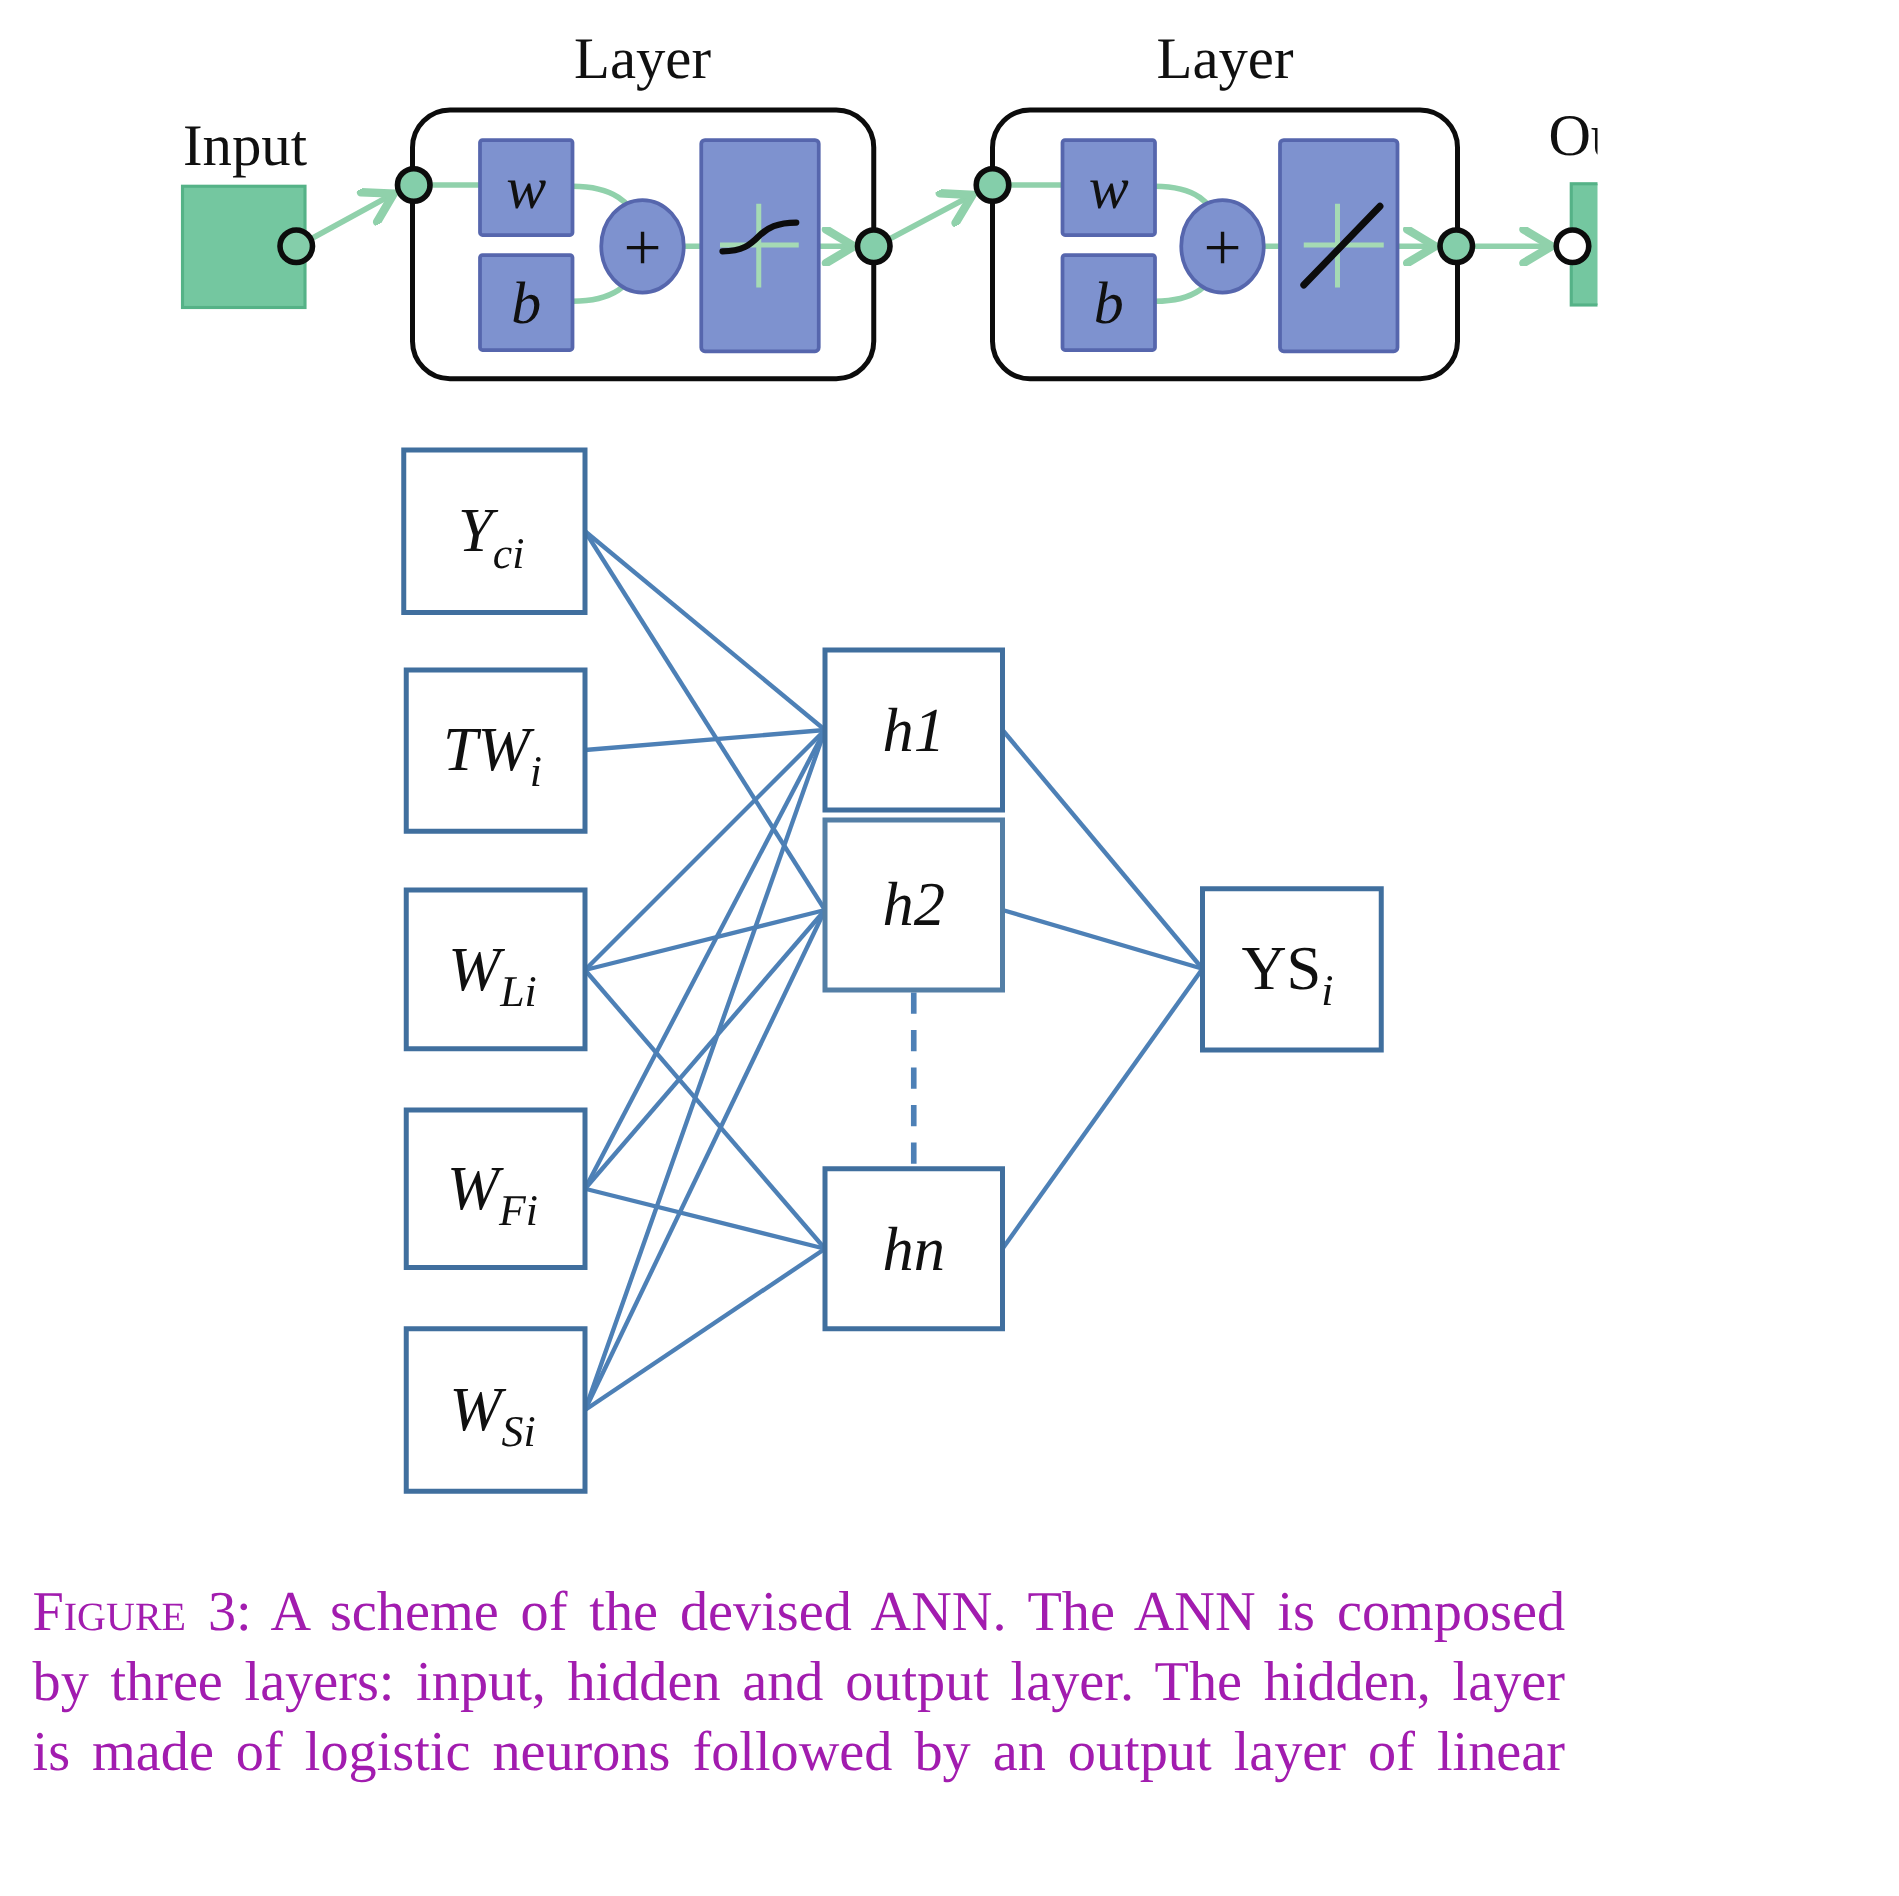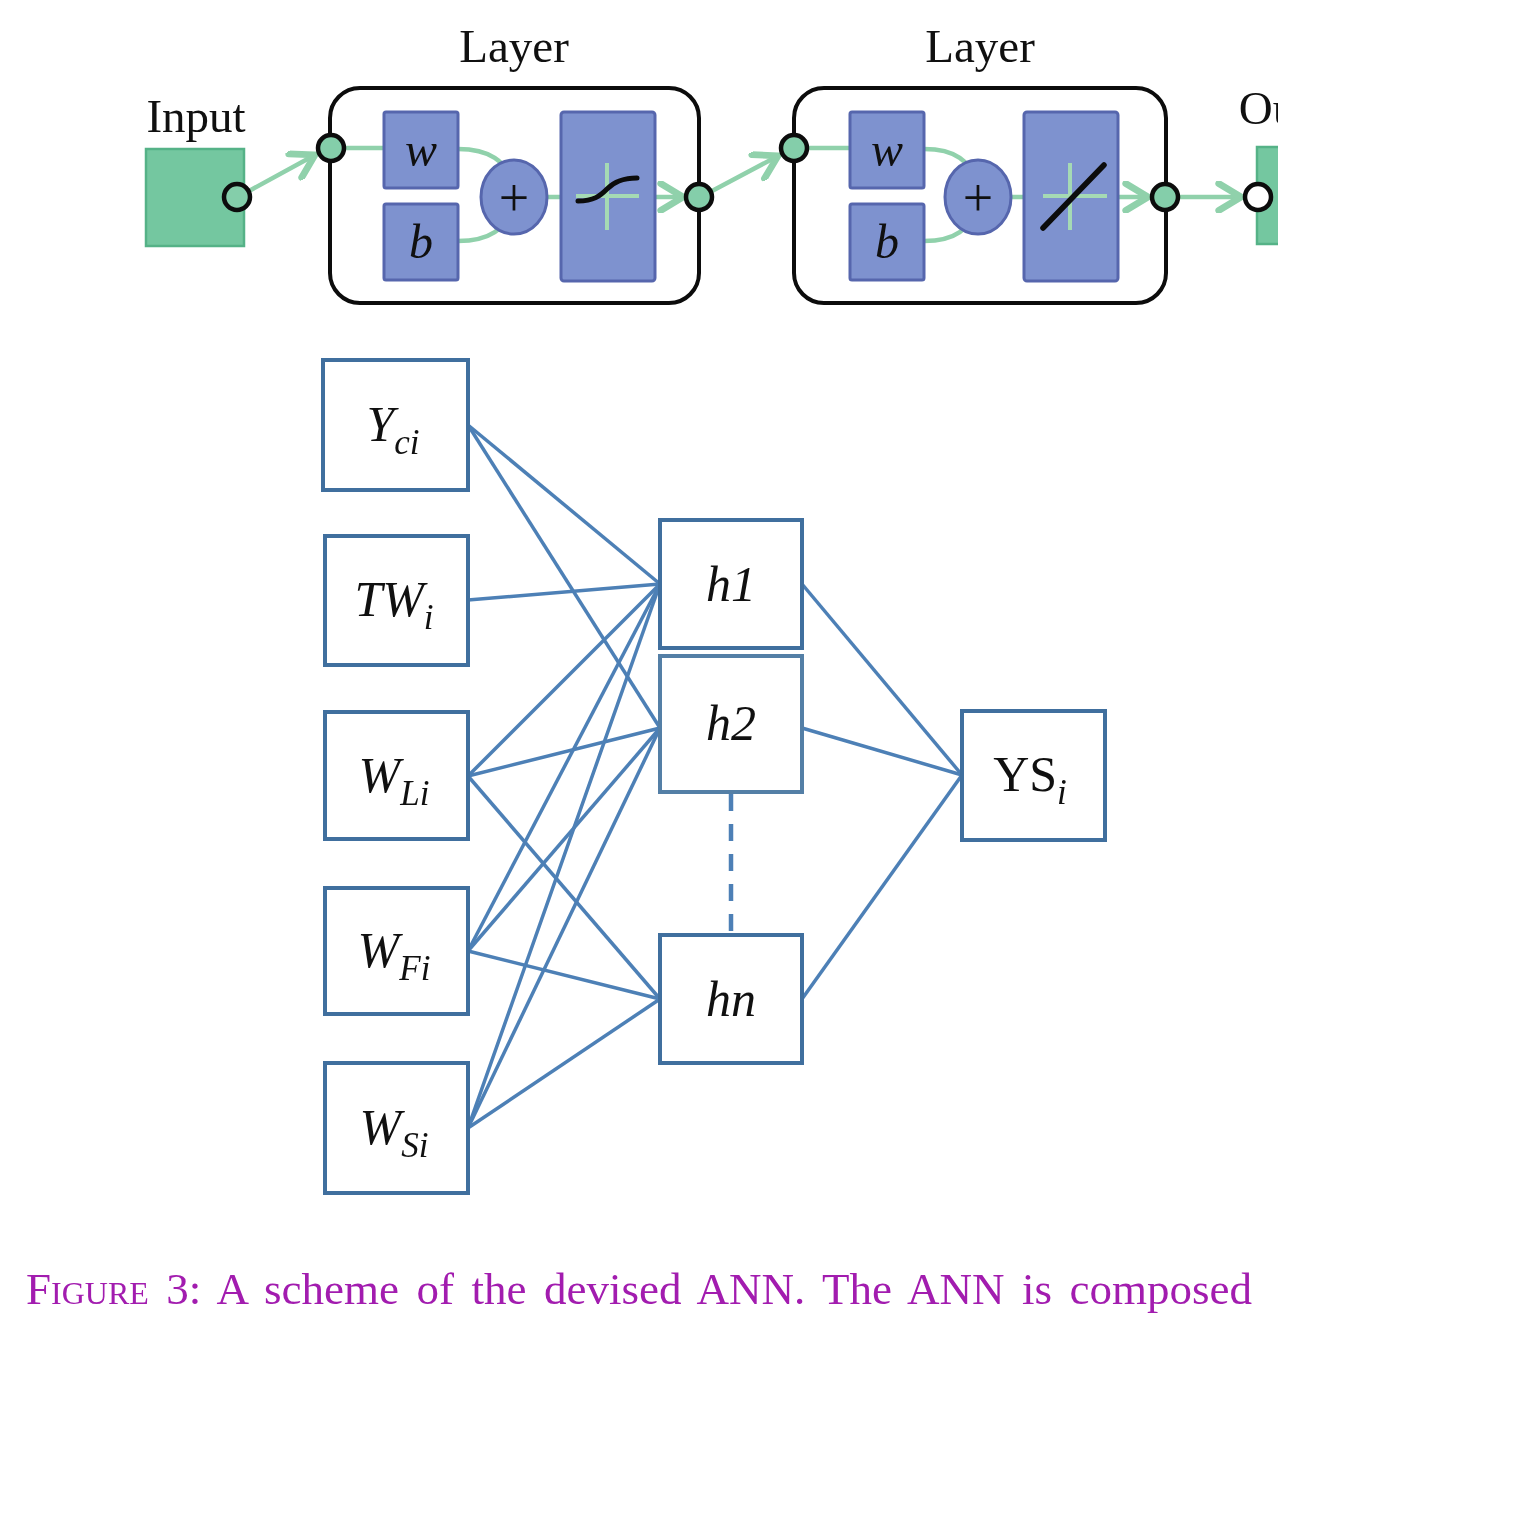--- a/index.html
+++ b/index.html
@@ -148,15 +148,17 @@
       <rect x="660" y="935" width="142" height="128" fill="#ffffff" stroke="#406f9e" stroke-width="4"></rect>
       <text class="node-label" x="731" y="1016" text-anchor="middle">hn</text>
 
       <rect x="962" y="711" width="143" height="129" fill="#ffffff" stroke="#406f9e" stroke-width="4"></rect>
       <text class="node-label roman" x="1030" y="791" text-anchor="middle"><tspan>YS</tspan><tspan class="sub" dy="13" font-style="italic">i</tspan></text>
     </g>
   </svg>
 
   <div class="caption">
     <div class="cap-line j"><span class="smallcaps">Figure 3:</span> <span>A scheme of the devised ANN. The ANN is composed</span></div>
+    <div class="cap-line j">by three layers: input, hidden and output layer. The hidden, layer</div>
+    <div class="cap-line j">is made of logistic neurons followed by an output layer of linear</div>
   </div>
 
 </div>
 
 </body></html>

